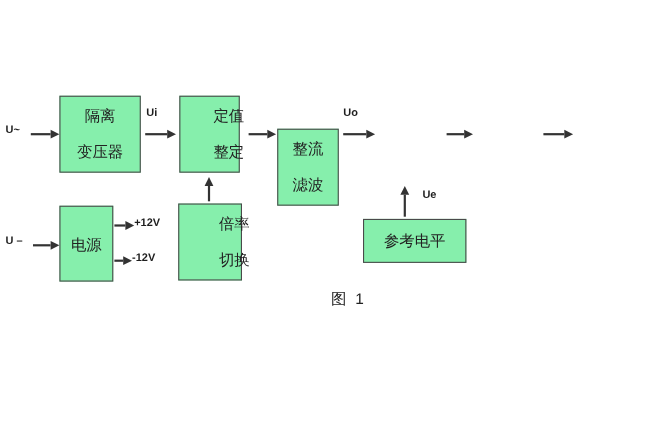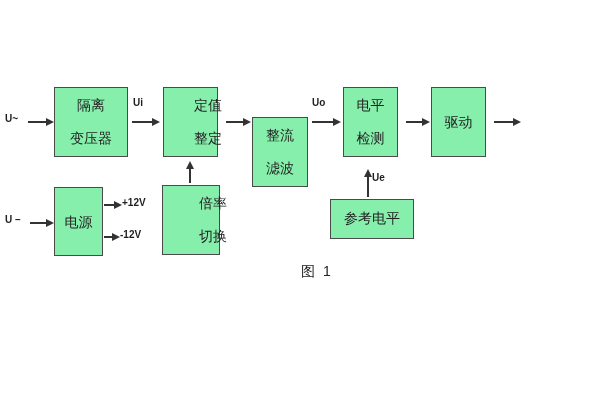--- a/index.html
+++ b/index.html
@@ -35,59 +35,52 @@
 </head>
 <body>
 
 <div class="canvas">
 
   <span class="sig" style="left:5px; top:113px;">U~</span>
   <span class="sig" style="left:5px; top:214px;">U –</span>
 
   <span class="sig" style="left:133px; top:97px;">Ui</span>
   <span class="sig" style="left:312px; top:97px;">Uo</span>
-  <span class="sig" style="left:372px; top:172px;text-align:center;">Ue</span>
+  <span class="sig" style="left:384px; top:172px;text-align:center;">Ue</span>
   <span class="sig" style="left:122px; top:197px;">+12V</span>
   <span class="sig" style="left:120px; top:229px;">-12V</span>
 
   <div class="box" style="left:54px; top:87px; width:74px; height:70px;">
     <span>隔离</span>
     <span>变压器</span>
   </div>
 
   <div class="box" style="left:163px; top:87px; width:55px; height:70px;padding-left:35px;">
     <span>定值</span>
     <span>整定</span>
   </div>
 
   <div class="box" style="left:252px; top:87px; width:56px; height:70px;margin-top:30px;">
     <span>整流</span>
     <span>滤波</span>
   </div>
 
-  <div class="box" style="left:343px; top:87px; width:55px; height:70px;">
-    <span>电平</span>
-    <span>检测</span>
-  </div>
 
-  <div class="box single" style="left:431px; top:87px; width:55px; height:70px;">
-    <span>驱动</span>
-  </div>
 
 
   <div class="box single" style="left:54px; top:187px; width:49px; height:69px;">
     <span>电源</span>
   </div>
 
   <div class="box" style="left:162px; top:185px; width:58px; height:70px;padding-left:44px;">
     <span>倍率</span>
     <span>切换</span>
   </div>
 
-  <div class="box single" style="left:330px; top:199px; width:84px; height:40px;font-family:Liberation Mono, monospace;">
+  <div class="box single" style="left:330px; top:199px; width:94px; height:40px;">
     <span>参考电平</span>
   </div>
 
   <div class="arr-r" style="left:28px;  top:121px; width:18px;"></div>
   <div class="arr-r" style="left:132px; top:121px; width:20px;"></div>
   <div class="arr-r" style="left:226px; top:121px; width:17px;"></div>
   <div class="arr-r" style="left:312px; top:121px; width:21px;"></div>
   <div class="arr-r" style="left:406px; top:121px; width:16px;"></div>
   <div class="arr-r" style="left:494px; top:121px; width:19px;"></div>
 

